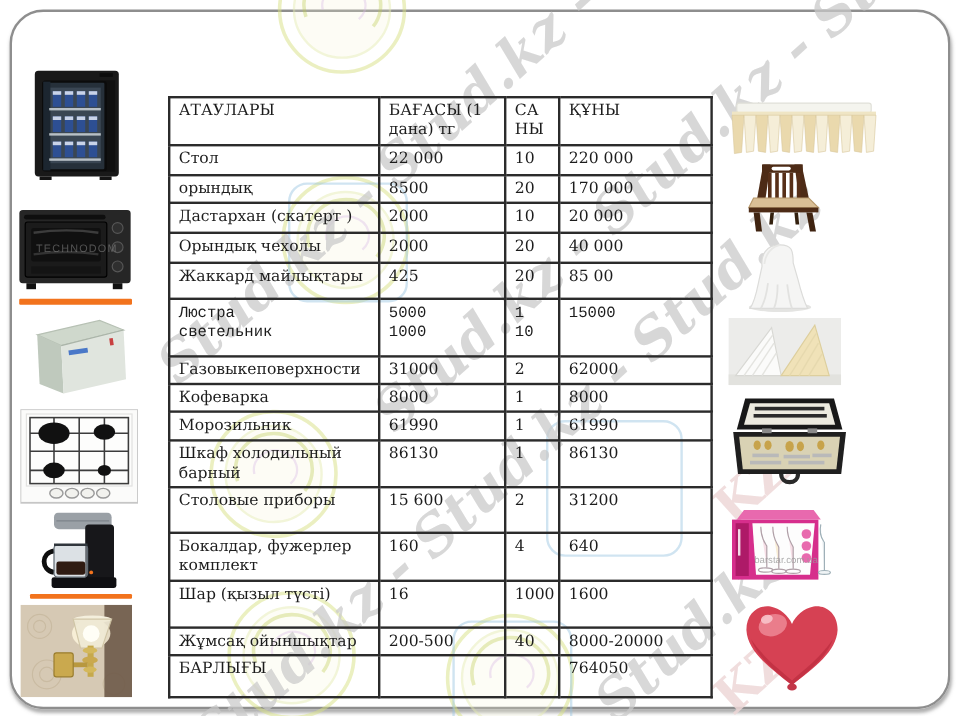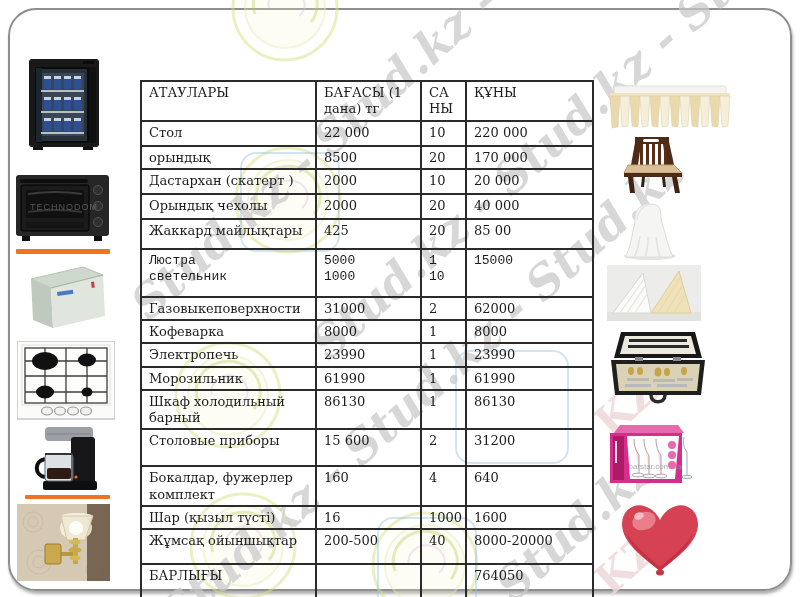--- a/index.html
+++ b/index.html
@@ -350,26 +350,20 @@
             <td>2</td>
             <td>62000</td>
           </tr>
           <tr>
             <td>Кофеварка</td>
             <td>8000</td>
             <td>1</td>
             <td>8000</td>
           </tr>
           <tr>
-            <td>Электропечь</td>
-            <td>23990</td>
-            <td>1</td>
-            <td>23990</td>
-          </tr>
-          <tr>
             <td>Морозильник</td>
             <td>61990</td>
             <td>1</td>
             <td>61990</td>
           </tr>
           <tr>
             <td>Шкаф холодильный барный</td>
             <td>86130</td>
             <td>1</td>
             <td>86130</td>

